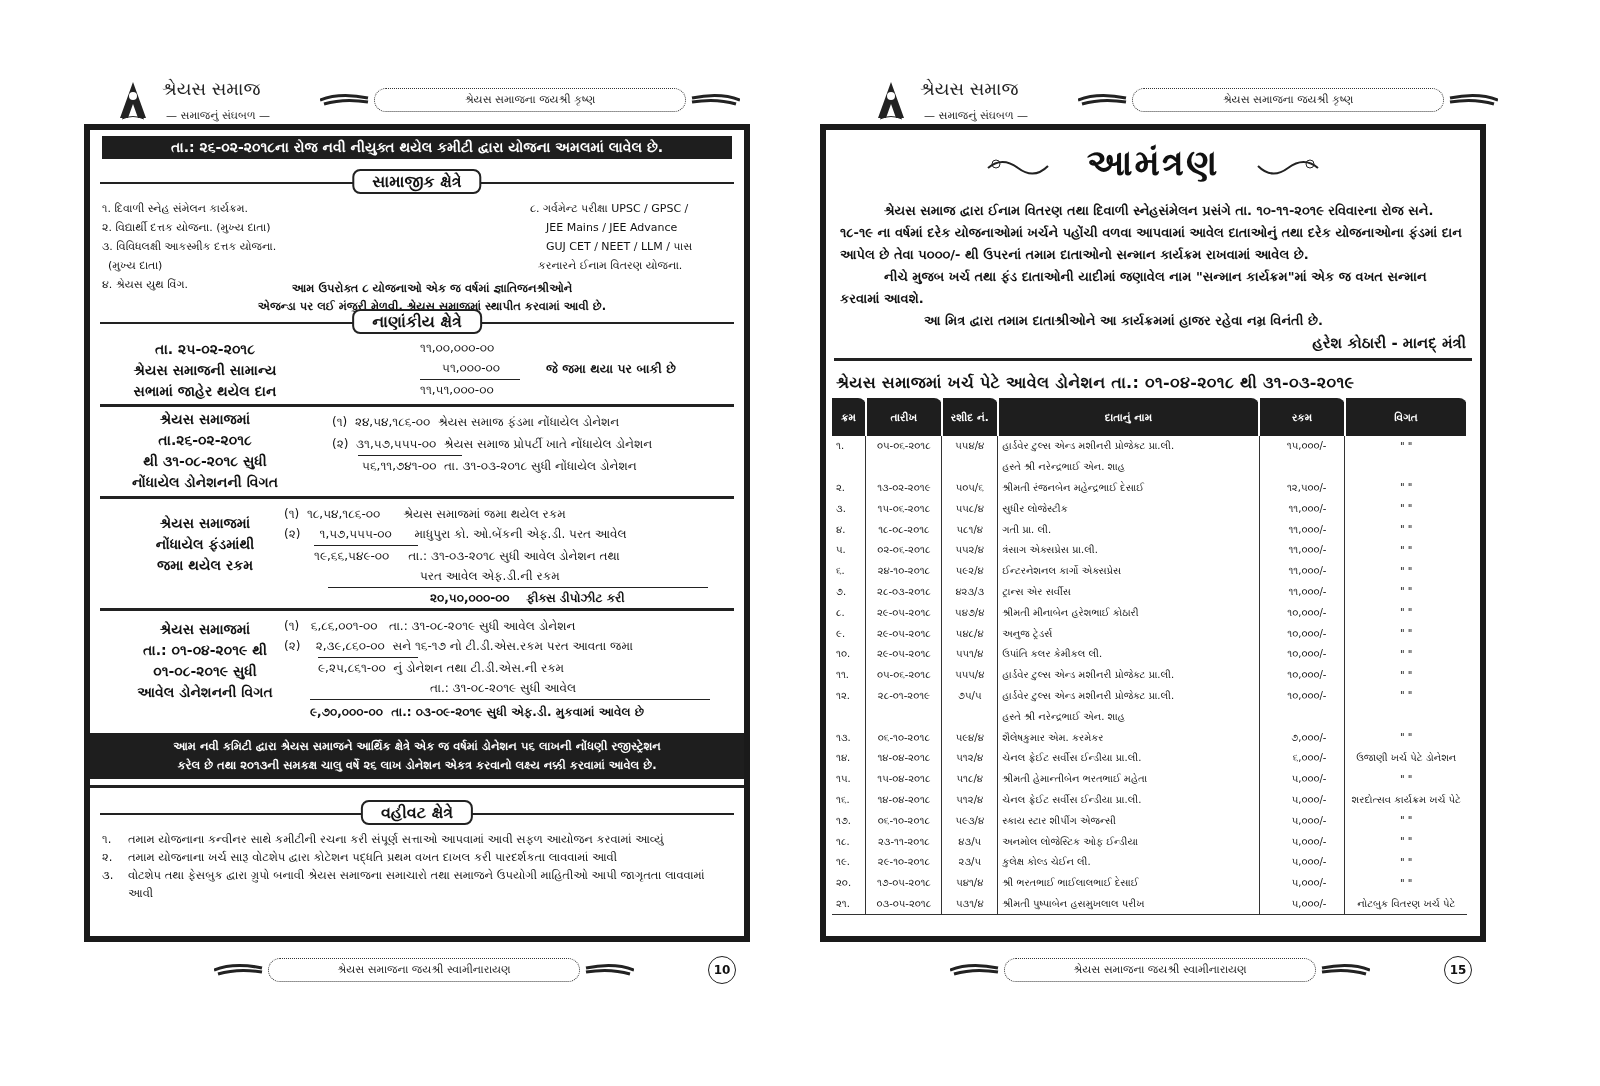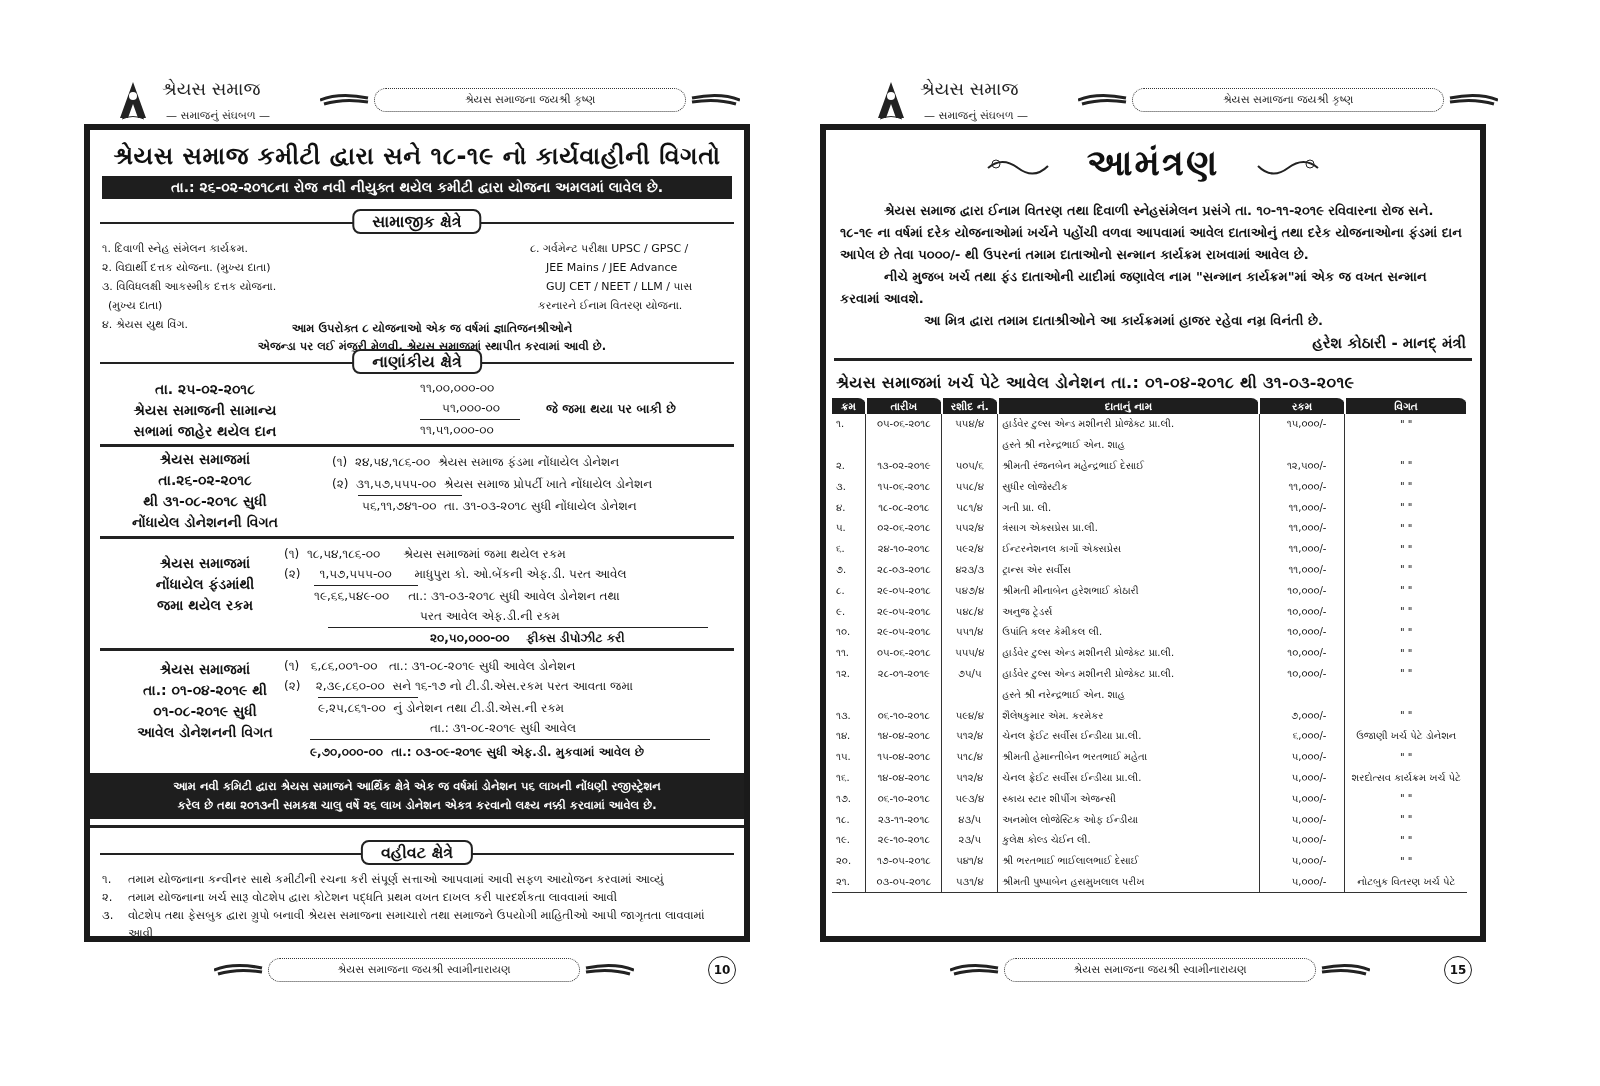--- a/index.html
+++ b/index.html
@@ -69,21 +69,21 @@
   .invite-title .flour { position: absolute; top: 12px; width: 64px; height: 28px; }
   .invite-body { margin: 4px 14px 0 14px; font-size: 13px; font-weight: bold; line-height: 22px; }
   .invite-body p { text-indent: 44px; }
   .sign { text-align: right; font-size: 15px; font-weight: bold; margin: 2px 14px 0 0; }
   .rule { border-top: 3px solid #222; margin: 6px 8px 0 8px; }
   .don-title { font-size: 16px; font-weight: bold; margin: 12px 0 0 10px; letter-spacing: 0.3px; }
 
   table.don { border-collapse: collapse; margin: 6px 0 0 6px; width: 636px; font-size: 10px; }
   table.don th {
     background: #1e1e1e; color: #fff; font-weight: bold; font-size: 10.5px;
-    height: 16px; border-right: 2px solid #fff; border-radius: 0 8px 0 0;
+    height: 38px; border-right: 2px solid #fff; border-radius: 0 8px 0 0;
   }
   table.don td { height: 20.8px; padding: 0 4px; vertical-align: middle; border-left: 1px solid #333; white-space: nowrap; }
   table.don td:first-child { border-left: none; }
   table.don td.c { text-align: center; }
   table.don td.r { text-align: right; padding-right: 18px; }
   table.don tr.last td { border-bottom: 1px solid #333; }
 
   .footer { position: absolute; top: 958px; left: 130px; width: 420px; height: 24px; }
   .right .footer { left: 108px; }
   .page-num {
@@ -110,21 +110,20 @@
           <path d="M0 8 Q20 0 48 6 M4 12 Q24 6 48 10" stroke="#222" stroke-width="3" fill="none"></path>
         </svg>
       <div class="scroll">શ્રેયસ સમાજના જયશ્રી કૃષ્ણ</div>
       <svg class="orn r" viewBox="0 0 50 16">
           <path d="M50 8 Q30 0 2 6 M46 12 Q26 6 2 10" stroke="#222" stroke-width="3" fill="none"></path>
         </svg>
     </div>
   </div>
 
   <div class="frame">
-    <div class="title-big">શ્રેયસ સમાજ કમીટી દ્વારા સને ૧૮-૧૯ નો કાર્યવાહીની વિગતો</div>
     <div class="black-bar">તા.: ૨૬-૦૨-૨૦૧૮ના રોજ નવી નીયુક્ત થયેલ કમીટી દ્વારા યોજના અમલમાં લાવેલ છે.</div>
 
     <div class="sec-head">
       <div class="line"></div>
       <div class="pill">સામાજીક ક્ષેત્રે</div>
     </div>
     <div class="social">
       <div class="col" style="left:0;">
         <div>૧. દિવાળી સ્નેહ સંમેલન કાર્યક્રમ.</div>
         <div>૨. વિદ્યાર્થી દત્તક યોજના. (મુખ્ય દાતા)</div>

